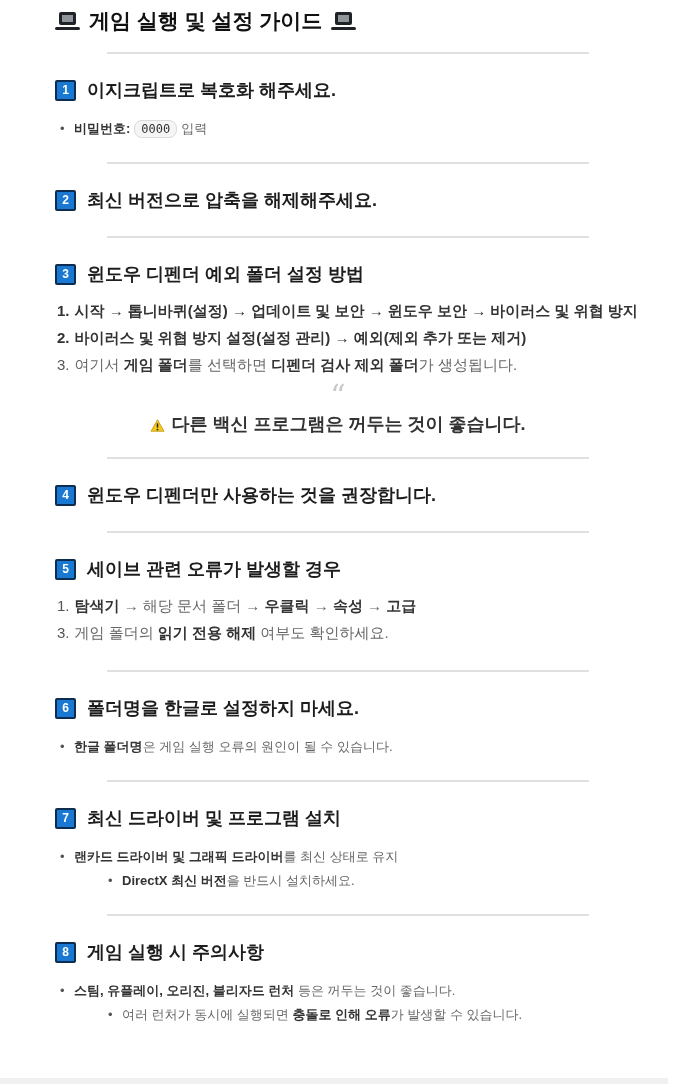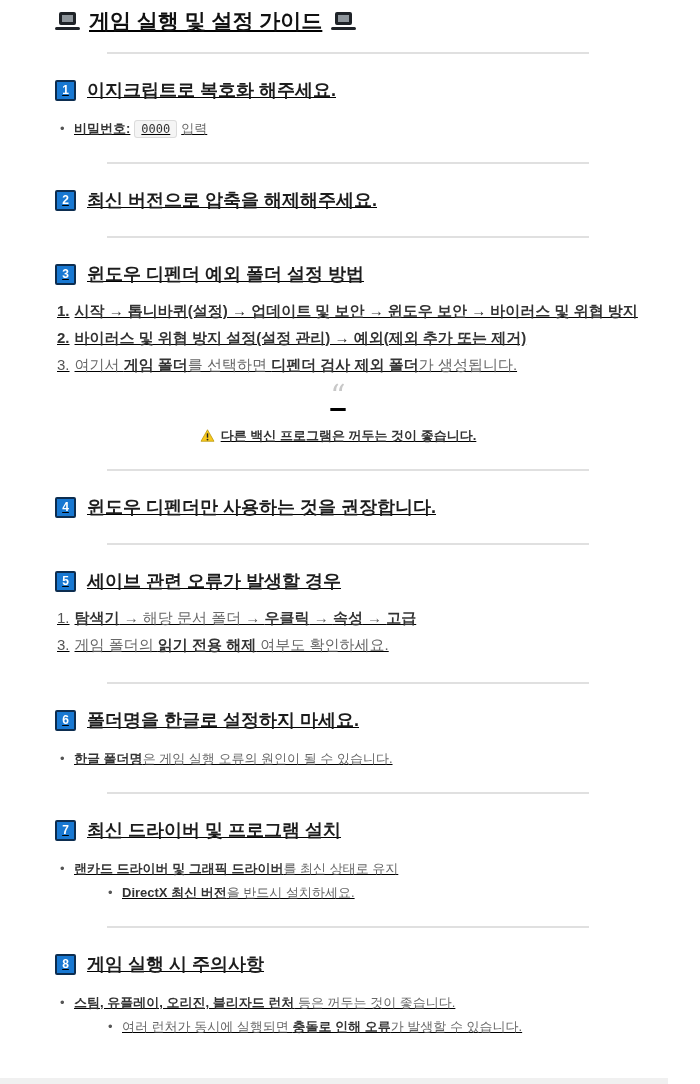--- a/index.html
+++ b/index.html
@@ -4,39 +4,39 @@
 <style>
 :root{
   --badge-bg:#1878d2; --badge-border:#0c2d50; --badge-text:#ffffff;
   --divider:#e0e0e0; --code-bg:#f5f5f5; --code-border:#dcdcdc;
   --warning-yellow:#f8c81c; --text-strong:#333333; --text-muted:#666666;
   --quote-mark:#c8c8c8; --bottom-strip:#f0f0f0;
 }
 *{margin:0;padding:0;box-sizing:border-box;}
 html,body{background:#ffffff;}
 body{font-family:"Liberation Sans","DejaVu Sans",sans-serif;}
-.page{position:relative;width:668px;height:1084px;background:#fff;overflow:hidden;text-decoration:underline;}
+.page{position:relative;width:668px;height:1084px;background:#fff;overflow:hidden;}
 .title{padding-top:6px;margin-left:55px;font-size:21px;line-height:30px;font-weight:bold;color:#111;display:flex;align-items:center;gap:9px;}
 hr{border:0;border-top:2px solid var(--divider);margin:24px 79px 0 107px;}
 hr.first{margin-top:16px;}
 h2{margin:24px 0 0 55px;font-size:18px;line-height:24px;font-weight:bold;color:#1d1d1d;display:flex;align-items:center;gap:11px;}
 .badge{flex:0 0 auto;width:21px;height:21px;background:var(--badge-bg);border:2px solid var(--badge-border);border-radius:2px;color:var(--badge-text);font-size:12px;line-height:16px;text-align:center;font-weight:bold;}
 .bullets{margin:18px 0 0 60px;font-size:13px;}
 .bullet{line-height:18px;color:var(--text-muted);}
 .bullet + .bullet{margin-top:6px;margin-left:48px;}
 .marker{display:inline-block;width:14px;color:#555;}
 .steps{margin:11px 0 0 57px;font-size:15px;}
 .step{line-height:27px;color:var(--text-muted);}
 .snum{margin-right:5px;color:#555;}
 .bold-line,.bold-line .snum{font-weight:bold;color:var(--text-strong);}
 .b{font-weight:bold;color:var(--text-strong);}
-code{font-family:"DejaVu Sans Mono","Liberation Mono",monospace;font-size:12px;background:var(--code-bg);border:1px solid var(--code-border);border-radius:3px;padding:1px 6px;margin:0 4px;color:#333;}
+code{font-family:"DejaVu Sans Mono","Liberation Mono",monospace;font-size:12px;background:var(--code-bg);border:1px solid var(--code-border);border-radius:8px;padding:1px 6px;margin:0 4px;color:#333;}
 .quote{width:566px;margin:7px 0 0 55px;text-align:center;}
 .qmark{font-family:"DejaVu Serif","Liberation Serif",serif;font-size:30px;line-height:22px;color:var(--quote-mark);display:block;}
-.warnline{margin-top:20px;font-size:13px;line-height:18px;font-weight:bold;color:var(--text-strong);}
+.warnline{margin-top:8px;font-size:18px;line-height:18px;font-weight:bold;color:var(--text-strong);}
 .warnline svg{vertical-align:-2px;margin-right:6px;}
 .laptop-icon{display:inline-block;position:relative;width:25px;height:18px;flex:0 0 auto;}
 .laptop-icon .screen{position:absolute;left:4px;top:0;width:17px;height:13px;background:#8e959b;border:3px solid #1f2328;border-radius:2px;}
 .laptop-icon .base{position:absolute;left:0;bottom:0;width:25px;height:3px;background:#1f2328;border-radius:2px;}
 .bottom-strip{position:absolute;left:0;right:0;bottom:0;height:6px;background:var(--bottom-strip);}
 </style>
 </head>
 <body>
 
 <div class="page">

